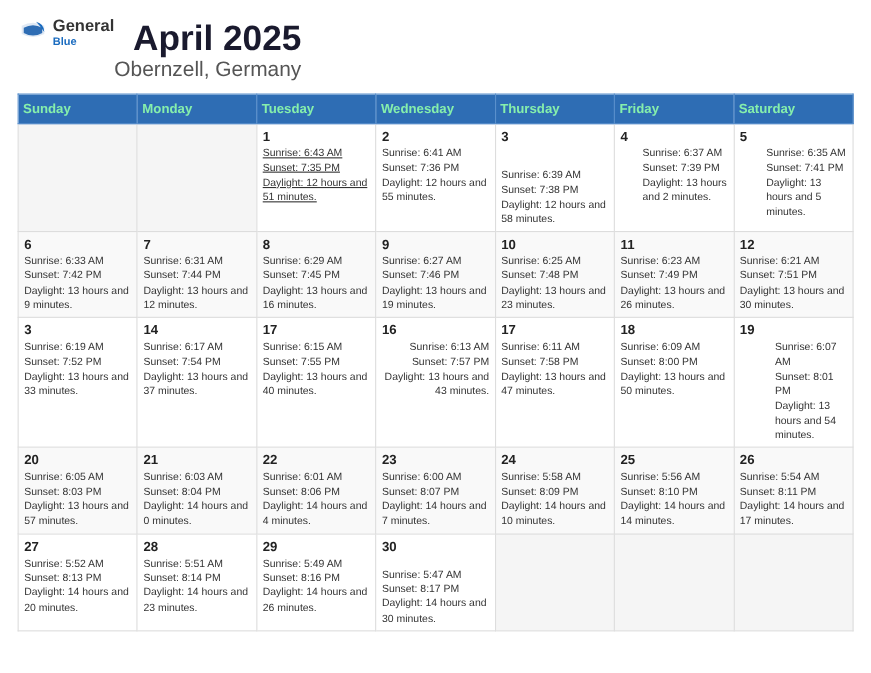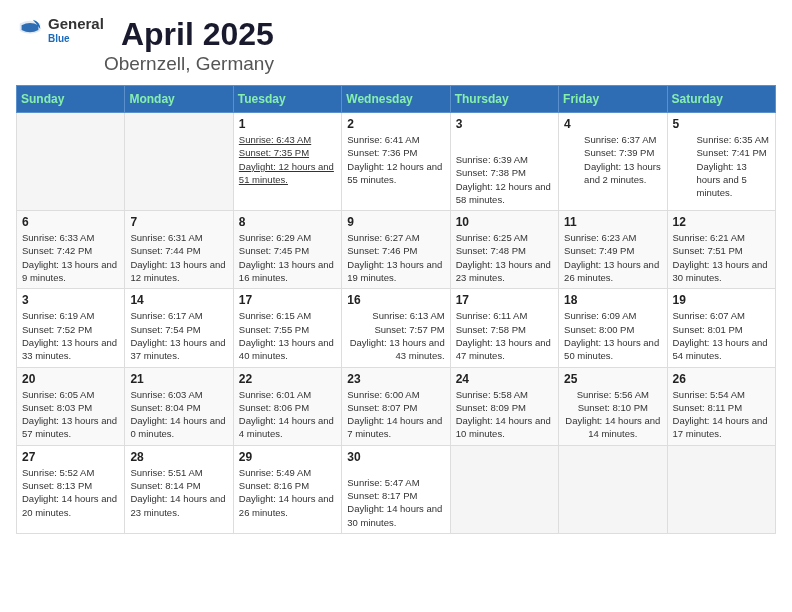--- a/index.html
+++ b/index.html
@@ -240,21 +240,21 @@
 Daylight: 13 hours and 47 minutes.</div>
         </td>
         <td>
           <span class="day-num">18</span>
           <div class="cell-text" style="white-space: pre-line;">Sunrise: 6:09 AM
 Sunset: 8:00 PM
 Daylight: 13 hours and 50 minutes.</div>
         </td>
         <td>
           <span class="day-num">19</span>
-          <div class="cell-text" style="white-space: pre-line;">Sunrise: 6:07 AM
+          <div class="cell-text" style="white-space: pre-line; margin-left: 32px;">Sunrise: 6:07 AM
 Sunset: 8:01 PM
 Daylight: 13 hours and 54 minutes.</div>
         </td>
       </tr>
       <tr>
         <td>
           <span class="day-num">20</span>
           <div class="cell-text" style="white-space: pre-line;">Sunrise: 6:05 AM
 Sunset: 8:03 PM
 Daylight: 13 hours and 57 minutes.</div>
@@ -278,21 +278,21 @@
 Daylight: 14 hours and 7 minutes.</div>
         </td>
         <td>
           <span class="day-num">24</span>
           <div class="cell-text" style="white-space: pre-line;">Sunrise: 5:58 AM
 Sunset: 8:09 PM
 Daylight: 14 hours and 10 minutes.</div>
         </td>
         <td>
           <span class="day-num">25</span>
-          <div class="cell-text" style="white-space: pre-line; text-align: center;">Sunrise: 5:56 AM
+          <div class="cell-text" style="white-space: pre-line;">Sunrise: 5:56 AM
 Sunset: 8:10 PM
 Daylight: 14 hours and 14 minutes.</div>
         </td>
         <td>
           <span class="day-num">26</span>
           <div class="cell-text" style="white-space: pre-line;">Sunrise: 5:54 AM
 Sunset: 8:11 PM
 Daylight: 14 hours and 17 minutes.</div>
         </td>
       </tr>

